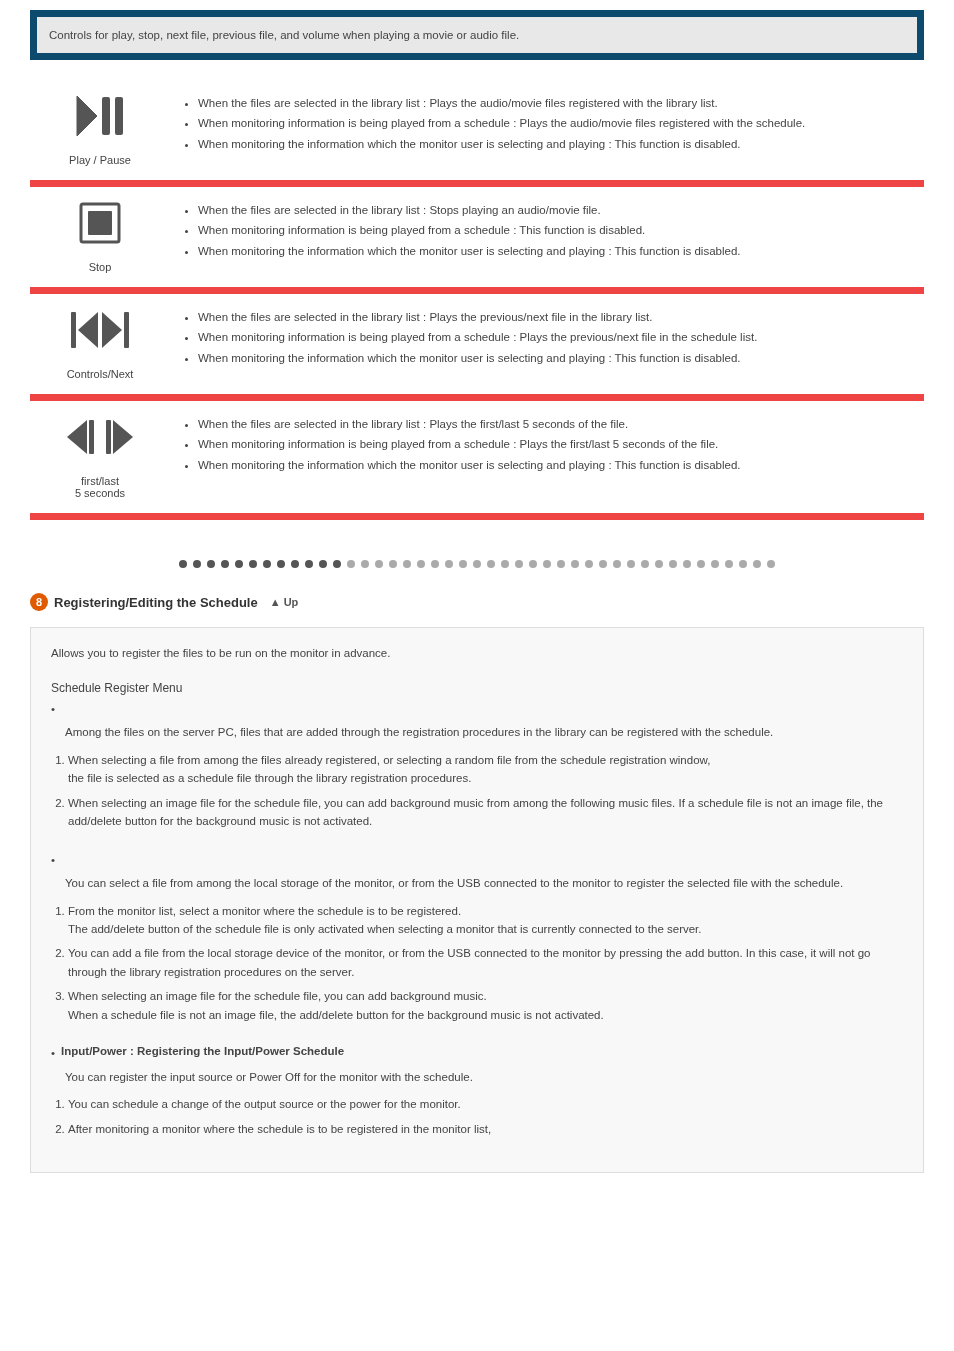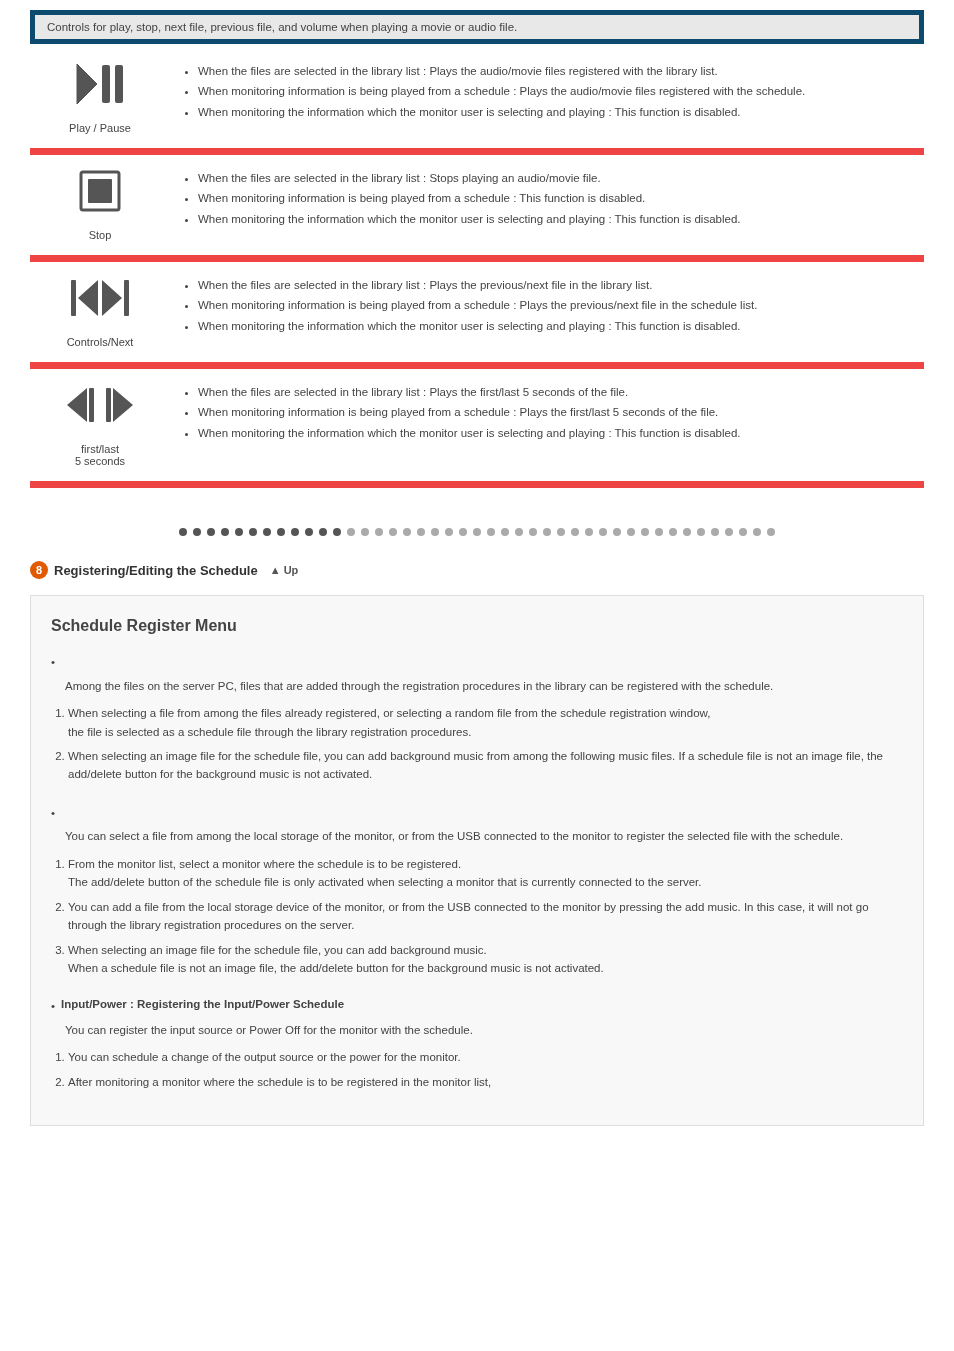--- a/index.html
+++ b/index.html
@@ -11,25 +11,25 @@
       width: 954px;
     }
 
     .page-wrapper {
       padding: 10px 30px;
     }
 
     
     .info-banner {
       background: #e8e8e8;
-      border: 5px solid #0c4a6e;
-      padding: 6px 12px;
+      border: 7px solid #0c4a6e;
+      padding: 12px 12px;
       font-size: 11.5px;
       color: #444;
-      margin-bottom: 4px;
+      margin-bottom: 20px;
     }
 
     
     .controls-table {
       width: 100%;
       border-collapse: collapse;
       margin-bottom: 20px;
     }
     .controls-table td {
       border-bottom: 7px solid #ef4444;
@@ -128,23 +128,22 @@
       font-size: 11.5px;
       color: #444;
       line-height: 1.7;
     }
 
     .intro-text {
       margin-bottom: 14px;
     }
 
     .schedule-menu-title {
-      font-weight: bold;
-      font-size: 16px;
-      margin-bottom: 12px;
+      font-weight: normal;
+      font-size: 12px;
     }
 
     .menu-section {
       margin-bottom: 18px;
     }
     .menu-section-desc {
       margin-bottom: 8px;
       margin-left: 14px;
     }
     .menu-section ol {
@@ -310,40 +309,41 @@
 
   <div class="section-header">
     <div class="section-num">
       <span>8</span>
     </div>
     <span class="section-title-text">Registering/Editing the Schedule</span>
     <a class="up-link" href="#">▲ Up</a>
   </div>
 
   <div class="lower-content">
+    <p class="intro-text">Allows you to register the files to be run on the monitor in advance.</p>
     <p class="schedule-menu-title">Schedule Register Menu</p>
     <div id="menu-items-container">
         <div class="menu-section">
           <div class="bullet-item">
     <span class="bullet-dot">•</span>
   </div>
           <div class="menu-section-desc">Among the files on the server PC, files that are added through the registration procedures in the library can be registered with the schedule.</div>
           <ol>
             <li>When selecting a file from among the files already registered, or selecting a random file from the schedule registration window,<br>the file is selected as a schedule file through the library registration procedures.</li>
             <li>When selecting an image file for the schedule file, you can add background music from among the following music files. If a schedule file is not an image file, the add/delete button for the background music is not activated.</li>
           </ol>
         </div>
         <div class="menu-section">
           <div class="bullet-item">
     <span class="bullet-dot">•</span>
   </div>
           <div class="menu-section-desc">You can select a file from among the local storage of the monitor, or from the USB connected to the monitor to register the selected file with the schedule.</div>
           <ol>
             <li>From the monitor list, select a monitor where the schedule is to be registered.<br>The add/delete button of the schedule file is only activated when selecting a monitor that is currently connected to the server.</li>
-            <li>You can add a file from the local storage device of the monitor, or from the USB connected to the monitor by pressing the add music. In this case, it will not go through the library registration procedures on the server.</li>
+            <li>You can add a file from the local storage device of the monitor, or from the USB connected to the monitor by pressing the add button. In this case, it will not go through the library registration procedures on the server.</li>
             <li>When selecting an image file for the schedule file, you can add background music.<br>When a schedule file is not an image file, the add/delete button for the background music is not activated.</li>
           </ol>
         </div>
         <div class="menu-section">
           <div class="bullet-item">
     <span class="bullet-dot">•</span>
     <span><strong>Input/Power : Registering the Input/Power Schedule</strong></span>
   </div>
           <div class="menu-section-desc">You can register the input source or Power Off for the monitor with the schedule.</div>
           <ol>

